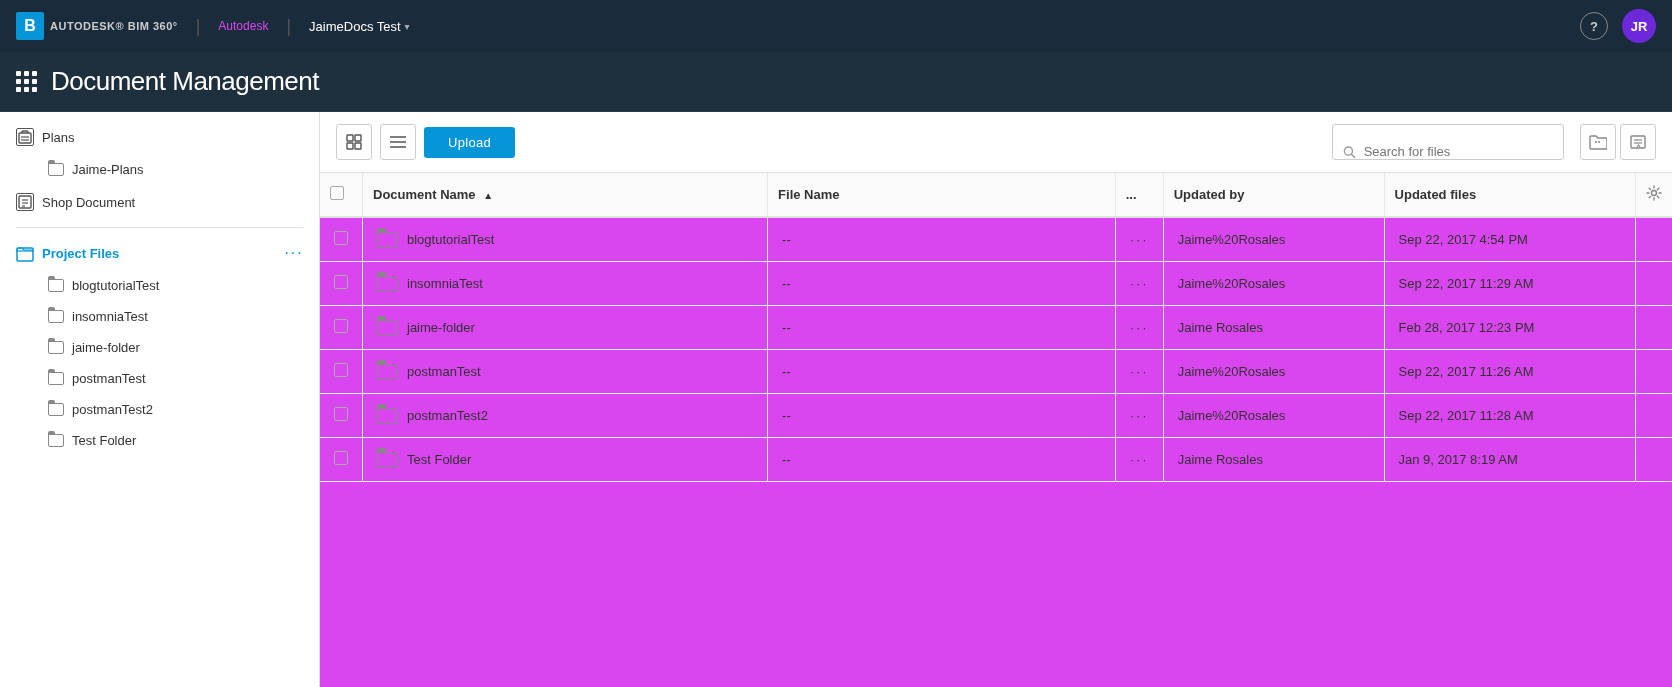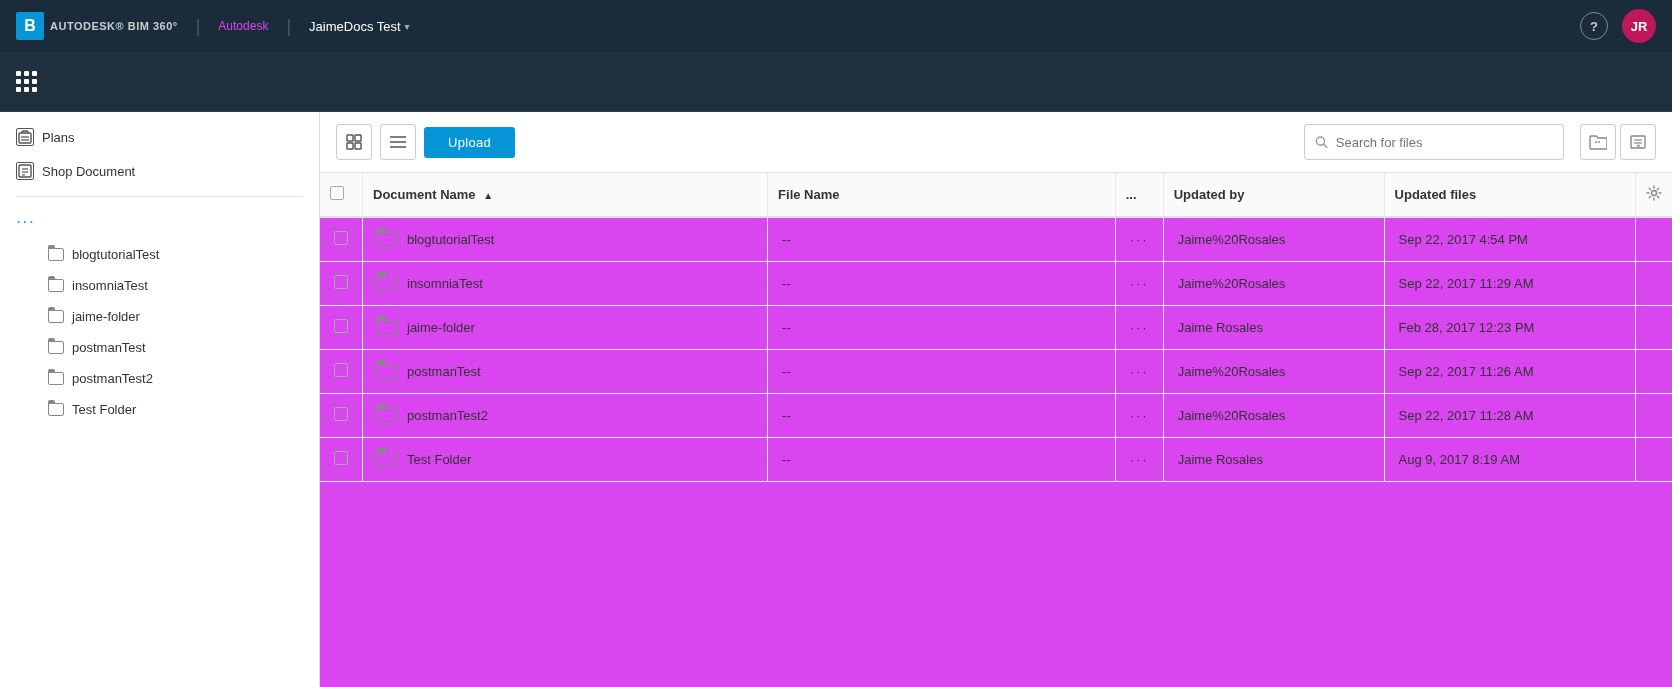--- a/index.html
+++ b/index.html
@@ -70,21 +70,21 @@
       width: 28px; height: 28px;
       border-radius: 50%;
       border: 1.5px solid #888;
       color: #ccc;
       display: flex; align-items: center; justify-content: center;
       font-size: 13px; font-weight: bold; cursor: pointer;
     }
     .avatar {
       width: 34px; height: 34px;
       border-radius: 50%;
-      background: #be185d;
+      background: #6d28d9;
       overflow: hidden;
       display: flex; align-items: center; justify-content: center;
       color: #fff; font-size: 13px; font-weight: bold;
       cursor: pointer;
     }
 
     
     .app-header {
       background: #1e2f3e;
       color: #fff;
@@ -253,26 +253,26 @@
       border-radius: 3px;
       padding: 8px 24px;
       font-size: 13px;
       font-weight: 500;
       cursor: pointer;
       letter-spacing: 0.3px;
     }
     .search-container {
       margin-left: auto;
       display: flex;
-      align-items: center;
+      align-items: flex-end;
       border: 1px solid #ccc;
       border-radius: 3px;
       background: #fff;
       padding: 0 10px;
-      width: 260px;
+      width: 232px;
       height: 36px;
       gap: 8px;
     }
     .search-container input {
       border: none;
       outline: none;
       font-size: 13px;
       color: #999;
       width: 100%;
       background: transparent;
@@ -390,53 +390,68 @@
     <div class="grid-dot"></div>
     <div class="grid-dot"></div>
     <div class="grid-dot"></div>
     <div class="grid-dot"></div>
     <div class="grid-dot"></div>
     <div class="grid-dot"></div>
     <div class="grid-dot"></div>
     <div class="grid-dot"></div>
     <div class="grid-dot"></div>
   </div>
+  <h1 class="app-title">Document Management</h1>
 </header>
 
 <div class="main-layout">
 
   <aside class="sidebar">
 
     <div class="sidebar-item section-label">
       <div class="section-icon" style="color:#555;">
         <svg width="14" height="14" viewBox="0 0 14 14" fill="none">
           <rect x="1" y="3" width="12" height="10" rx="1" stroke="#555" stroke-width="1.4"></rect>
           <path d="M4 3V2a1 1 0 011-1h4a1 1 0 011 1v1" stroke="#555" stroke-width="1.4"></path>
           <line x1="3" y1="7" x2="11" y2="7" stroke="#555" stroke-width="1.2"></line>
           <line x1="3" y1="10" x2="11" y2="10" stroke="#555" stroke-width="1.2"></line>
         </svg>
       </div>
       <span>Plans</span>
     </div>
+    <div class="sidebar-item child">
+      <div class="folder-icon-sm" style="color:#888;"></div>
+      <span>Jaime-Plans</span>
+    </div>
 
     <div class="sidebar-item section-label">
       <div class="section-icon" style="color:#555;">
         <svg width="14" height="14" viewBox="0 0 14 14" fill="none">
           <rect x="1" y="1" width="12" height="12" rx="1" stroke="#555" stroke-width="1.4"></rect>
           <line x1="4" y1="5" x2="10" y2="5" stroke="#555" stroke-width="1.2"></line>
           <line x1="4" y1="8" x2="10" y2="8" stroke="#555" stroke-width="1.2"></line>
           <line x1="4" y1="11" x2="7" y2="11" stroke="#555" stroke-width="1.2"></line>
         </svg>
       </div>
       <span>Shop Document</span>
     </div>
 
     <div class="sidebar-divider"></div>
 
     <div class="sidebar-section-row">
+      <div style="display:flex;align-items:center;gap:8px;flex:1;">
+        <div style="color:#0696D7;width:18px;height:18px;flex-shrink:0;">
+          <svg width="18" height="18" viewBox="0 0 18 18" fill="none">
+            <rect x="1" y="4" width="16" height="13" rx="1" stroke="#0696D7" stroke-width="1.5"></rect>
+            <path d="M1 7h16" stroke="#0696D7" stroke-width="1.2"></path>
+            <path d="M1 8V5.5C1 4.67 1.67 4 2.5 4H6l2 2h7.5C16.33 6 17 6.67 17 7.5V8" stroke="#0696D7" stroke-width="1.2"></path>
+          </svg>
+        </div>
+        <span class="label">Project Files</span>
+      </div>
       <span class="more-icon">···</span>
     </div>
 
     <div class="sidebar-item child">
       <div class="folder-icon-sm" style="color:#888;"></div>
       <span>blogtutorialTest</span>
     </div>
     <div class="sidebar-item child">
       <div class="folder-icon-sm" style="color:#888;"></div>
       <span>insomniaTest</span>
@@ -613,19 +628,19 @@
     </td>
     <td>
       <div class="doc-name-cell">
         <div class="folder-icon-table"></div>
         <span>Test Folder</span>
       </div>
     </td>
     <td class="dash-cell">--</td>
     <td class="dots-cell">···</td>
     <td>Jaime Rosales</td>
-    <td>Aug 9, 2017 8:19 AM</td>
+    <td>Jan 9, 2017 8:19 AM</td>
     <td></td>
   </tr>
         </tbody>
     </table>
   </main>
 </div>
 
 </body></html>

